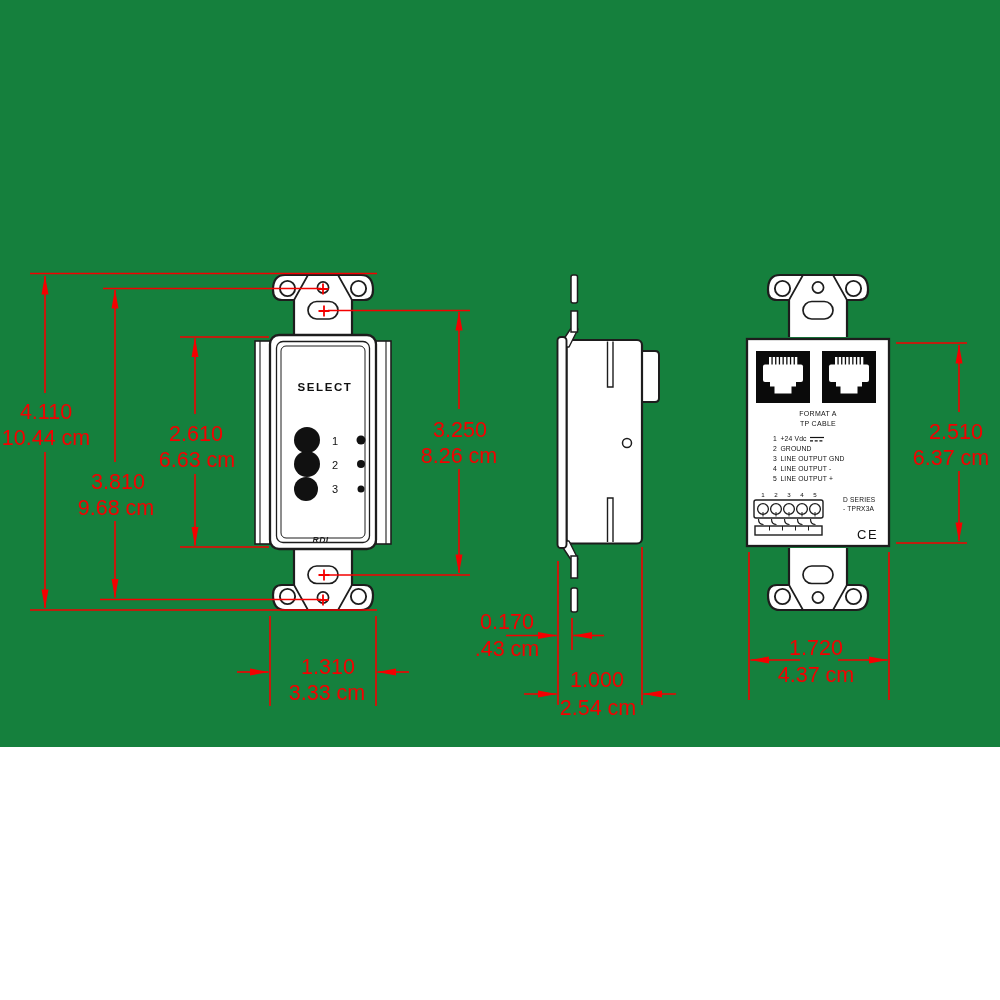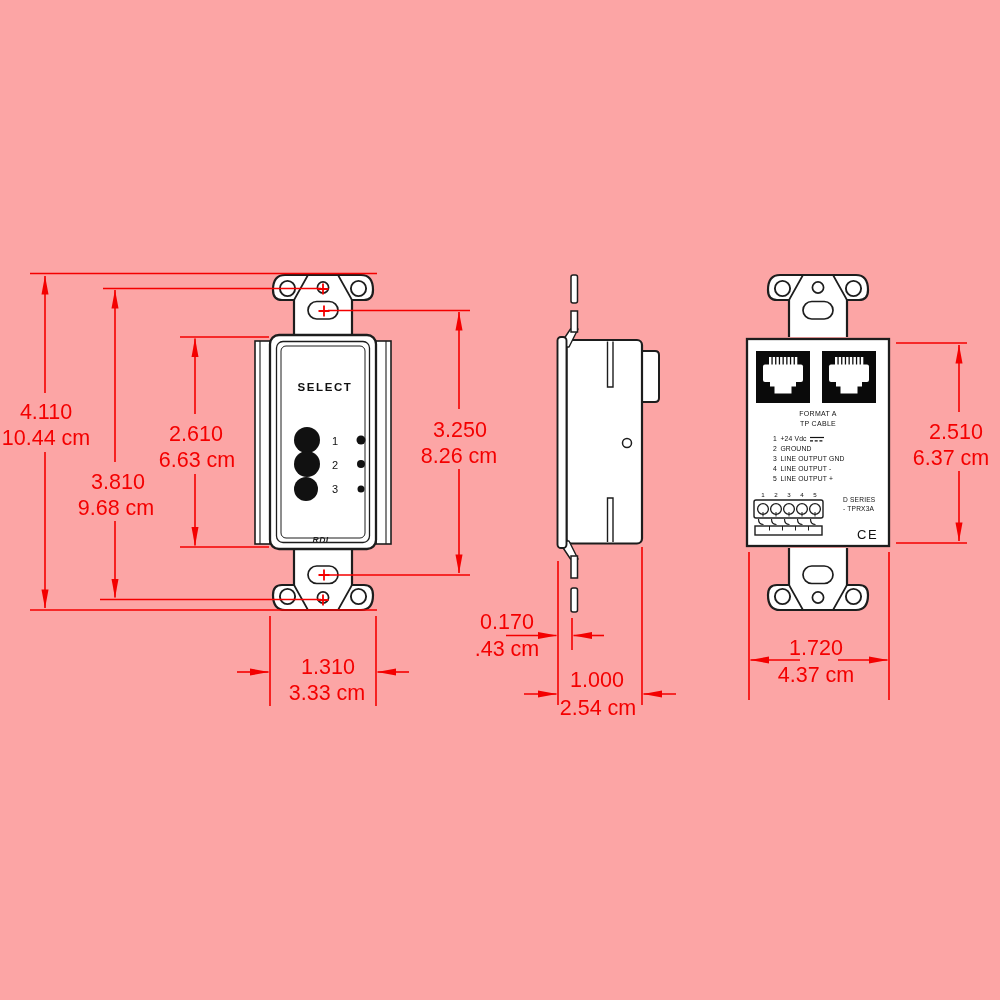--- a/index.html
+++ b/index.html
@@ -1,16 +1,16 @@
 <!DOCTYPE html>
 <html><head>
 <meta charset="utf-8">
 <style>
   html,body{margin:0;padding:0;background:#ffffff;}
-  .canvas{position:relative;width:1000px;height:1000px;background:#fca5a5;overflow:hidden;
+  .canvas{position:relative;width:1000px;height:747px;background:#15803d;overflow:hidden;
           font-family:"Liberation Sans", sans-serif;}
   svg{position:absolute;left:0;top:0;}
   text{font-family:"Liberation Sans", sans-serif;}
   .dimtxt{fill:#f40000;font-size:21.5px;}
   .blk{stroke:#1d1d1d;fill:none;}
   .blkf{stroke:#1d1d1d;fill:#ffffff;}
   .panel-label{fill:#111;font-size:11.5px;font-weight:bold;letter-spacing:1.6px;}
   .btn-num{fill:#111;font-size:11px;}
   .brand{fill:#222;font-size:8.5px;font-weight:bold;font-style:italic;letter-spacing:.5px;}
   .bk-small{fill:#111;font-size:7px;letter-spacing:.3px;}

